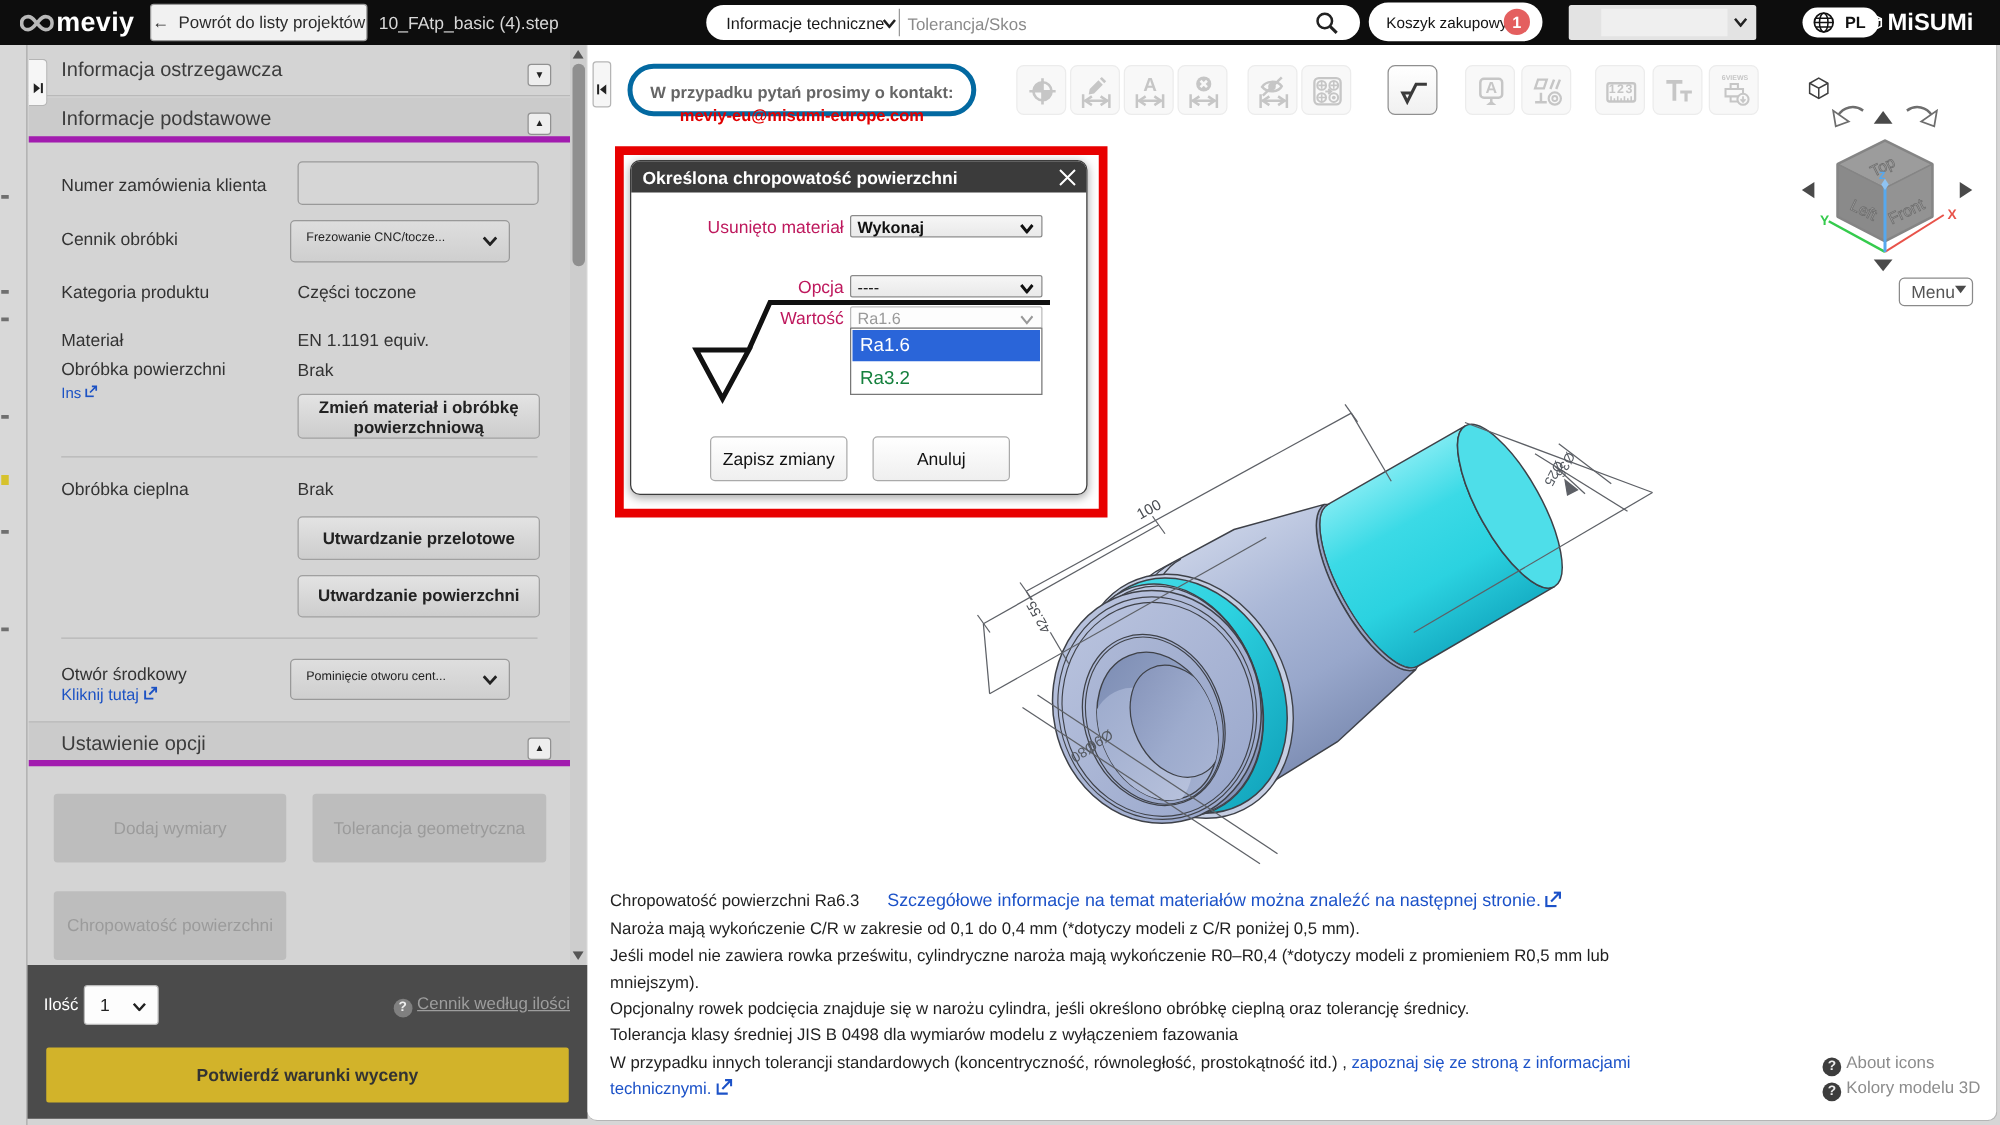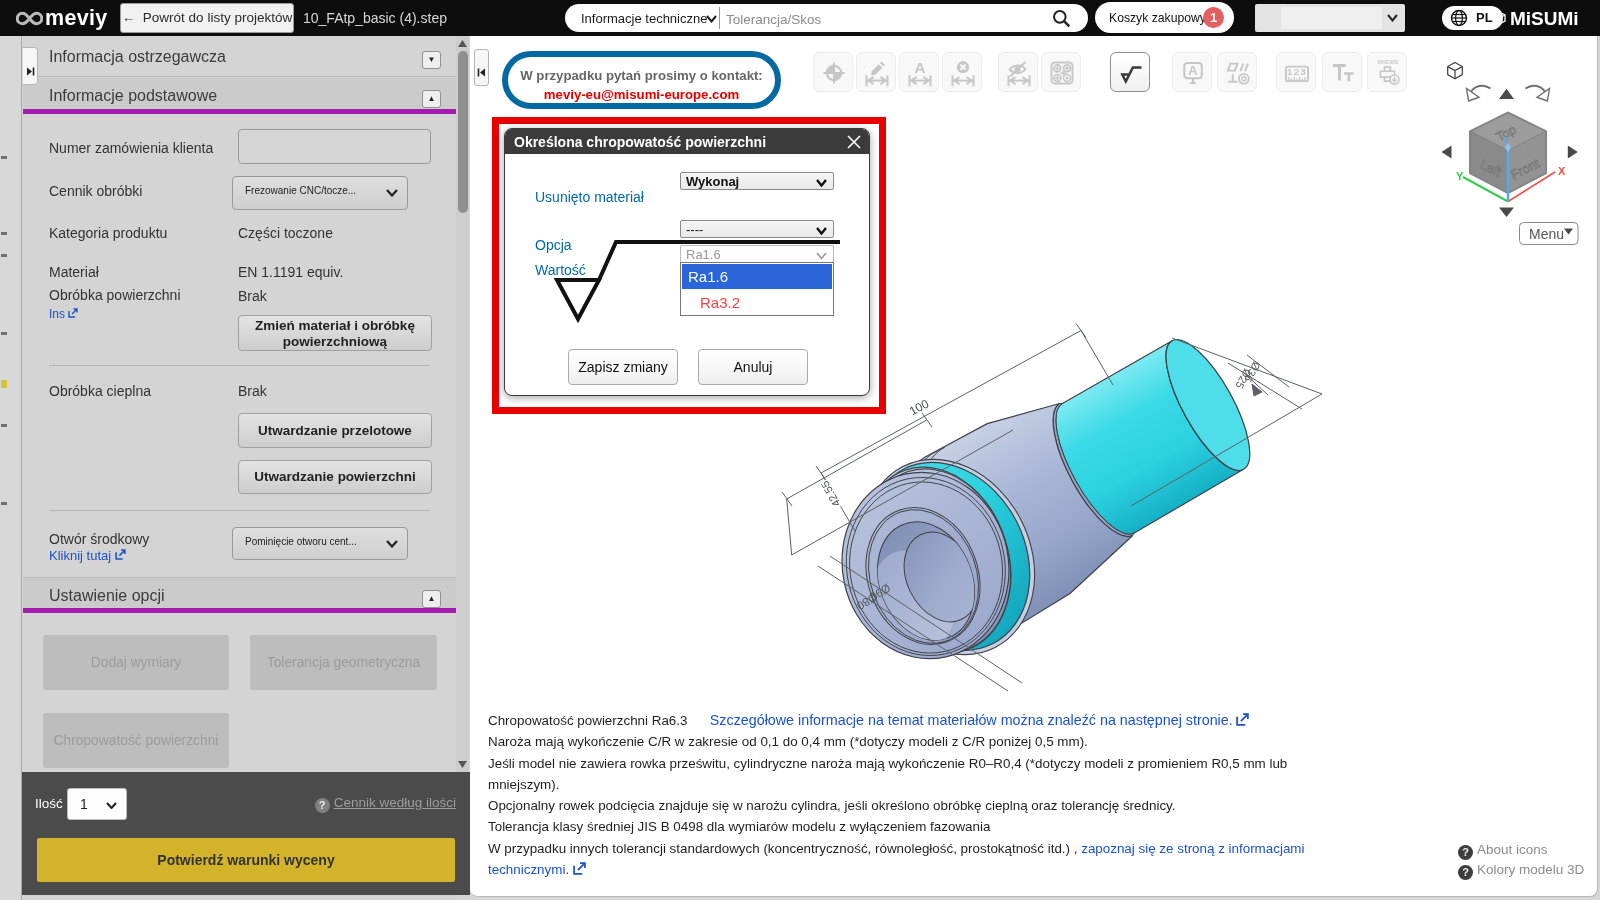--- a/index.html
+++ b/index.html
@@ -45,37 +45,37 @@
 #sfooter { position:absolute; left:22px; top:772px; width:448px; height:123px; background:#4b4b4b; }
 #qtysel { position:absolute; left:45px; top:16px; width:60px; height:32px; background:#fdfdfd; border:1px solid #bbb; border-radius:3px; }
 #cennik { position:absolute; right:14px; top:23px; color:#9d9d9d; font-size:13.5px; }
 #ybtn { position:absolute; left:15px; top:66px; width:418px; height:44px; background:#d2b32a; border-radius:2px; color:#333; font-size:14px; font-weight:bold; text-align:center; line-height:44px; }
 
 #sscroll { position:absolute; left:456px; top:36px; width:13px; height:736px; background:#cdcdcd; }
 #sthumb { position:absolute; left:1.5px; top:15px; width:10px; height:162px; background:#8f8f8f; border-radius:5px; }
 
 #main { position:absolute; left:470px; top:36px; width:1128px; height:861px; background:#fff; border-right:1px solid #b5b5b5; border-bottom:1px solid #b5b5b5; border-radius:0 0 8px 8px; }
 #collapseR { position:absolute; left:4px; top:13px; width:15px; height:37px; background:#f6f6f6; border:1px solid #b5b5b5; border-radius:3px; text-align:center; padding-top:13px; }
-#contact { position:absolute; left:32px; top:15px; width:279px; height:58px; border:6px solid #0369a1; border-radius:29px; text-align:center; }
+#contact { position:absolute; left:32px; top:15px; width:279px; height:42px; border:4px solid #0369a1; border-radius:29px; text-align:center; }
 #contact .l1 { margin-top:11px; font-size:13.2px; font-weight:bold; color:#666; }
 #contact .l2 { margin-top:4px; font-size:13.2px; font-weight:bold; color:#e00000; }
 .tbtn { position:absolute; top:16px; width:40px; height:40px; background:#f8f8f8; border:1px solid #ececec; border-radius:6px; }
 .tbtn.active { background:linear-gradient(#ffffff,#f0f0f0); border:1px solid #8f8f8f; }
 .tbtn svg { position:absolute; left:6px; top:6px; }
 
 #redbox { position:absolute; left:22px; top:81px; width:394px; height:297px; border:7px solid #e80000; }
 #dialog { position:absolute; left:34px; top:92px; width:366px; height:268px; background:#fff; border:1px solid #3c3c3c; border-radius:8px; box-shadow:0 2px 8px rgba(0,0,0,0.35); }
 #dhead { position:absolute; left:0; top:0; width:364px; height:25px; background:#3b3b3b; border-radius:7px 7px 0 0; }
 #dhead .t { position:absolute; left:9px; top:5px; color:#fff; font-size:14px; font-weight:bold; }
-.dlabel { position:absolute; font-size:14px; color:#0369a1; text-align:left;margin-top:16px; }
+.dlabel { position:absolute; font-size:14px; color:#be185d; text-align:right; }
 .dsel { position:absolute; left:175px; width:154px; height:18px; background:linear-gradient(#f6f6f6,#e9e9e9); border:1px solid #8a8a8a; border-radius:2px; font-size:13px; color:#111; }
 .dsel .tx { position:absolute; left:5px; top:1px; }
 #ddlist { position:absolute; left:175px; top:133px; width:154px; height:54px; background:#fff; border:1px solid #777; }
 #ddlist .o1 { position:absolute; left:1px; top:1px; width:150px; height:25px; background:#2a65d9; color:#fff; font-size:15px; padding-left:6px; line-height:25px; }
-#ddlist .o2 { position:absolute; left:1px; top:27px; width:150px; height:25px; color:#ef4444; font-size:15px; padding-left:6px; line-height:25px;margin-left:12px; }
+#ddlist .o2 { position:absolute; left:1px; top:27px; width:150px; height:25px; color:#15803d; font-size:15px; padding-left:6px; line-height:25px; }
 .dbtn2 { position:absolute; top:220px; height:36px; background:linear-gradient(#ffffff,#efefef); border:1px solid #aaa; border-radius:4px; font-size:14px; color:#111; text-align:center; line-height:34px; }
 
 #btext { position:absolute; left:18px; top:674px; width:1000px; font-size:13.4px; color:#1f1f1f; line-height:21.3px; white-space:nowrap; }
 #btext a { color:#1c52c8; text-decoration:none; }
 
 .qrow { position:absolute; color:#8c8c8c; font-size:13.5px; }
 .qmark { display:inline-block; width:15px; height:15px; border-radius:50%; background:#3d3d3d; color:#eee; font-size:11px; font-weight:bold; text-align:center; line-height:15px; vertical-align:-2px; margin-right:4px; }
 </style>
 </head>
 <body>

